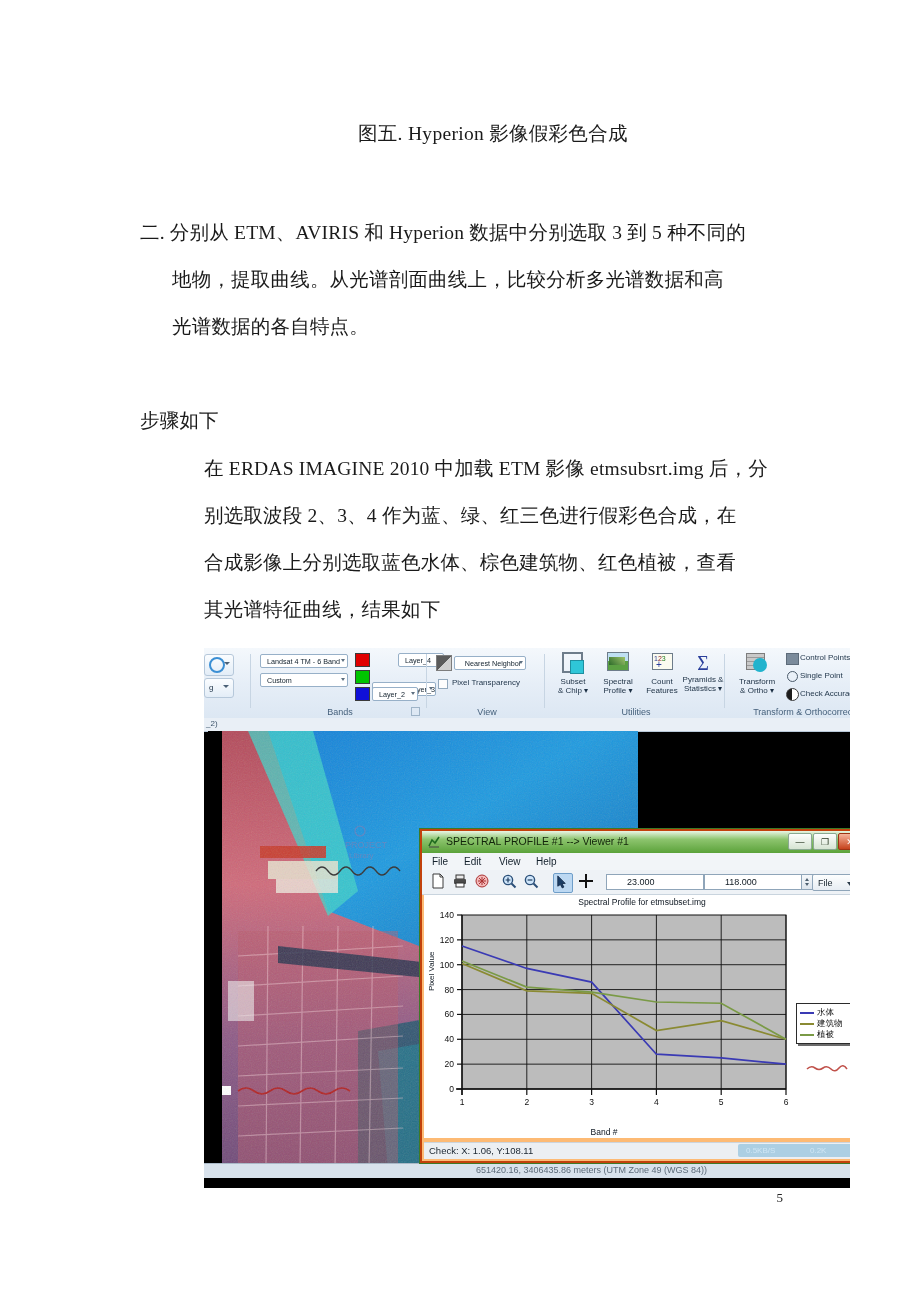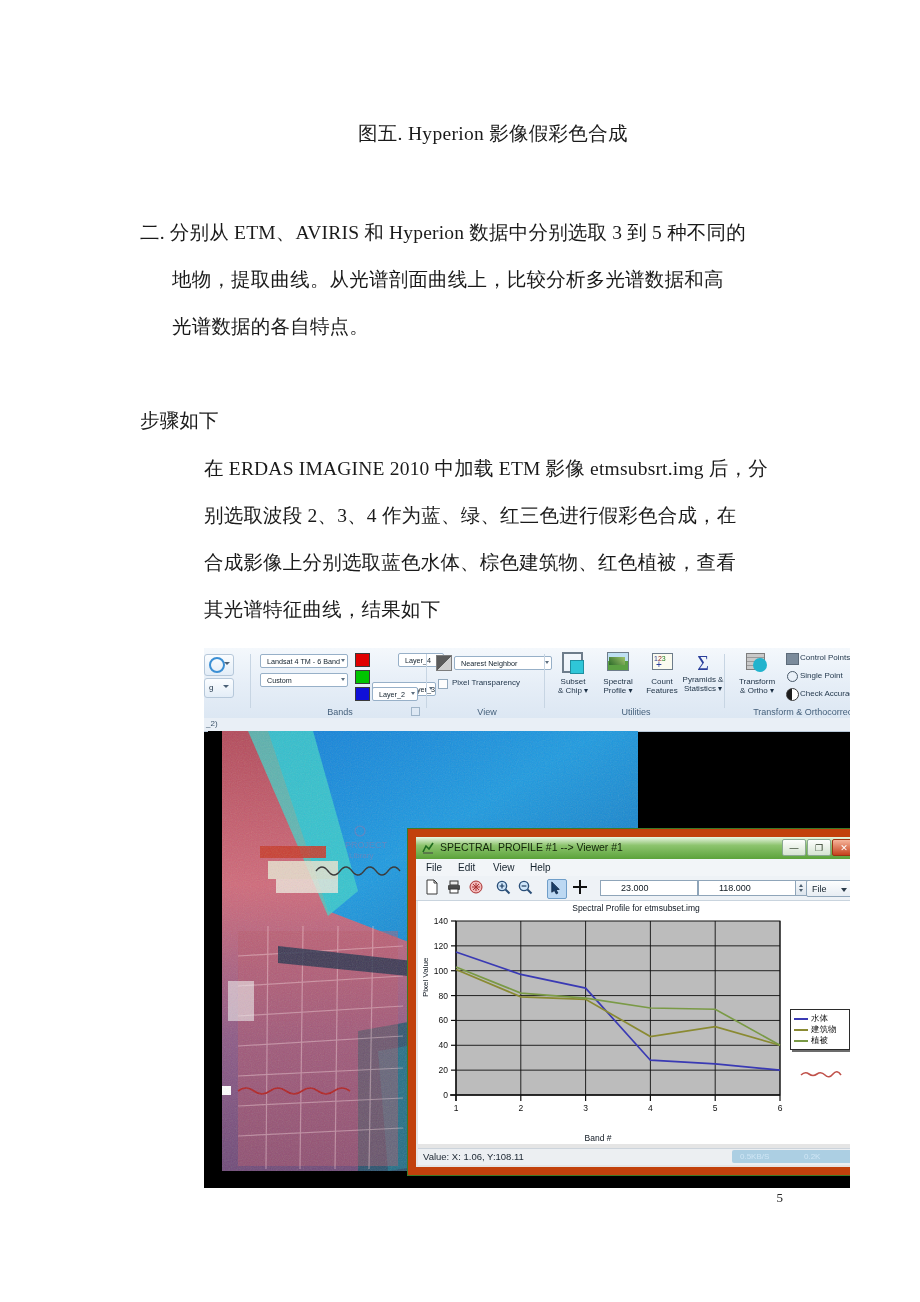--- a/index.html
+++ b/index.html
@@ -42,22 +42,22 @@
   
   .viewer{position:absolute;left:0;top:70px;width:646px;height:470px;background:#000;overflow:hidden;}
   .tabbar{position:absolute;left:0;top:0;width:646px;height:13px;background:#e9eff6;border-bottom:1px solid #b8c8d8;}
   .tabbar .tx{position:absolute;left:2px;top:1px;font-family:"Liberation Sans",sans-serif;font-size:8px;color:#3d546b;}
   .imgpane{position:absolute;left:4px;top:13px;width:430px;height:440px;overflow:hidden;background:#000;}
   .statusline{position:absolute;left:0;bottom:10px;width:646px;height:14px;background:#d8e2ec;
               border-top:1px solid #aab9c8;overflow:hidden;}
   .statusline .st{position:absolute;left:272px;top:1px;font-family:"Liberation Sans",sans-serif;font-size:9px;color:#5c6b79;white-space:nowrap;}
 
   
-  .spwin{position:absolute;left:204px;top:181px;width:442px;height:330px;
-         background:#e5e5e5;border:8px solid #c2410c;box-shadow:0 0 0 1px #3d7a26;}
+  .spwin{position:absolute;left:216px;top:181px;width:442px;height:330px;
+         background:#fdba74;border:2px solid #c2410c;box-shadow:0 0 0 1px #3d7a26;}
   .sptitle{position:absolute;left:0;top:0;width:100%;height:22px;
            background:linear-gradient(180deg,#e9f5e4 0%,#8dc46e 38%,#5ba23a 100%);}
   .sptitle .tt{position:absolute;left:24px;top:4px;font-family:"Liberation Sans",sans-serif;font-size:10.5px;color:#12240a;}
   .spicon{position:absolute;left:6px;top:5px;width:12px;height:12px;}
   .wbtns{position:absolute;right:2px;top:2px;height:16px;display:flex;gap:1px;}
   .wbtn{width:22px;height:15px;border:1px solid #8aa892;border-radius:2px;
         background:linear-gradient(180deg,#fdfefd,#d6e4d2);position:relative;}
   .wbtn.close{background:linear-gradient(180deg,#f6b49a,#c5421d);border-color:#9c3414;}
   .wbtn .g{position:absolute;left:50%;top:50%;transform:translate(-50%,-50%);font-family:"Liberation Sans",sans-serif;
            font-size:9px;color:#26341f;line-height:1;}
@@ -161,21 +161,21 @@
       </div>
 
       <div class="gtitle">Bands</div>
       <div style="position:absolute;right:4px;bottom:2px;width:7px;height:7px;border:1px solid #9fb4c8;"></div>
     </div>
     <div class="sep" style="left:222px;"></div>
 
     <div class="rgroup" style="left:228px;width:110px;">
       <div class="ico" style="left:4px;top:7px;width:14px;height:14px;background:
            linear-gradient(135deg,#5b5b5b 0 50%,#cfcfcf 50% 100%);border:1px solid #7d7d7d;"></div>
-      <div class="combo" style="left:22px;top:8px;width:98px;">
+      <div class="combo" style="left:22px;top:8px;width:72px;text-align:center;">
         <span>Nearest Neighbor</span>
         <span class="arw"></span>
       </div>
       <div class="chk" style="left:6px;top:31px;"></div>
       <div class="lbl" style="left:20px;top:30px;">Pixel Transparency</div>
       <div class="gtitle">View</div>
     </div>
     <div class="sep" style="left:340px;"></div>
 
     <div class="rgroup" style="left:346px;width:172px;">
@@ -306,20 +306,23 @@
         <g opacity="0.42" fill="#b16a9a" font-family="Liberation Sans, sans-serif">
           <circle cx="152" cy="100" r="5" fill="none" stroke="#b16a9a" stroke-width="1.2"></circle>
           <text x="137" y="117" font-size="9">PROJECT</text>
           <text x="141" y="127" font-size="8">Library</text>
         </g>
 
         <rect x="14" y="0" width="416" height="440" filter="url(#grain)" opacity="0.18" fill="#ffffff"></rect>
       </svg>
     </div>
 
+    <div class="statusline">
+      <span class="st">651420.16, 3406435.86 meters (UTM Zone 49 (WGS 84))</span>
+    </div>
   </div>
 
   <div class="spwin">
 
     <div class="sptitle">
       <svg class="spicon" viewBox="0 0 12 12">
         <polyline points="1,10 4,4 7,7 11,1" fill="none" stroke="#1f6b1f" stroke-width="1.6"></polyline>
         <polyline points="1,11 11,11" stroke="#444" stroke-width="1"></polyline>
       </svg>
       <span class="tt">SPECTRAL PROFILE #1 --&gt; Viewer #1</span>
@@ -469,20 +472,20 @@
           <span class="lt">植被</span>
         </div>
       </div>
 
       <svg class="sqwave" viewBox="0 0 48 10">
         <path d="M1 6 q4 -4 8 -1 t8 0 t8 1 t8 -1 t8 1" fill="none" stroke="#c0514a" stroke-width="1.6"></path>
       </svg>
     </div>
 
     <div class="spstatus">
-      <span class="cs">Value: X: 1.06, Y:108.11</span>
+      <span class="cs">Check: X: 1.06, Y:108.11</span>
       <span class="tray">
         <span class="tg" style="left:8px;top:2px;">0.5KB/S</span>
         <span class="tg" style="left:72px;top:2px;">0.2K</span>
       </span>
     </div>
   </div>
 </div>
 
 </body></html>

